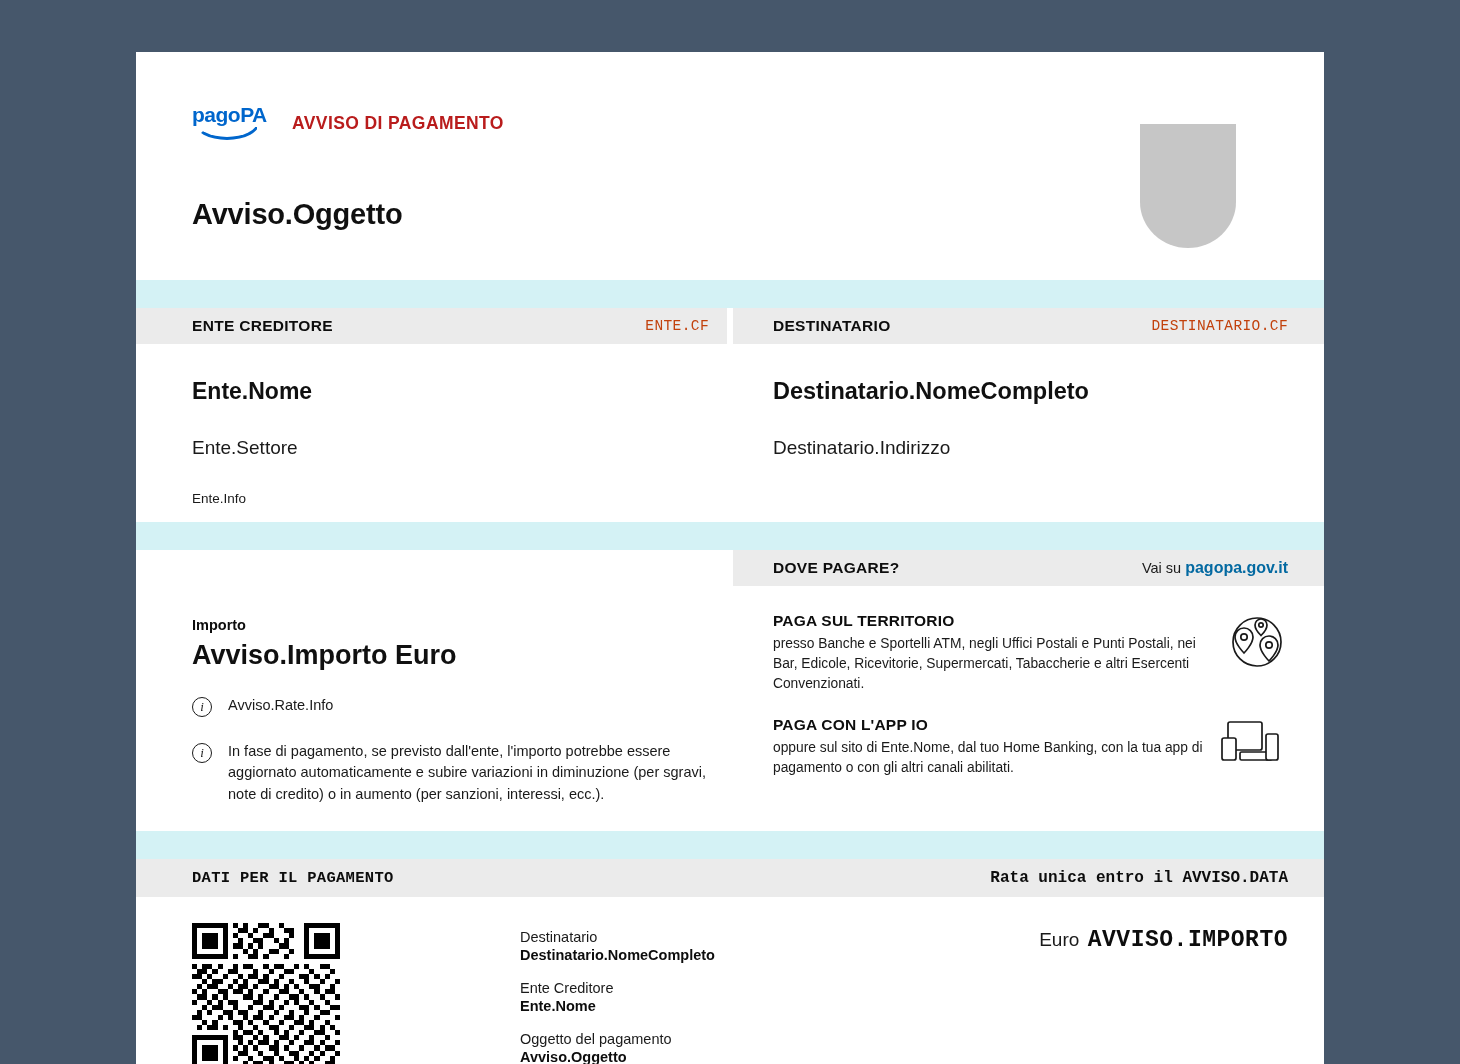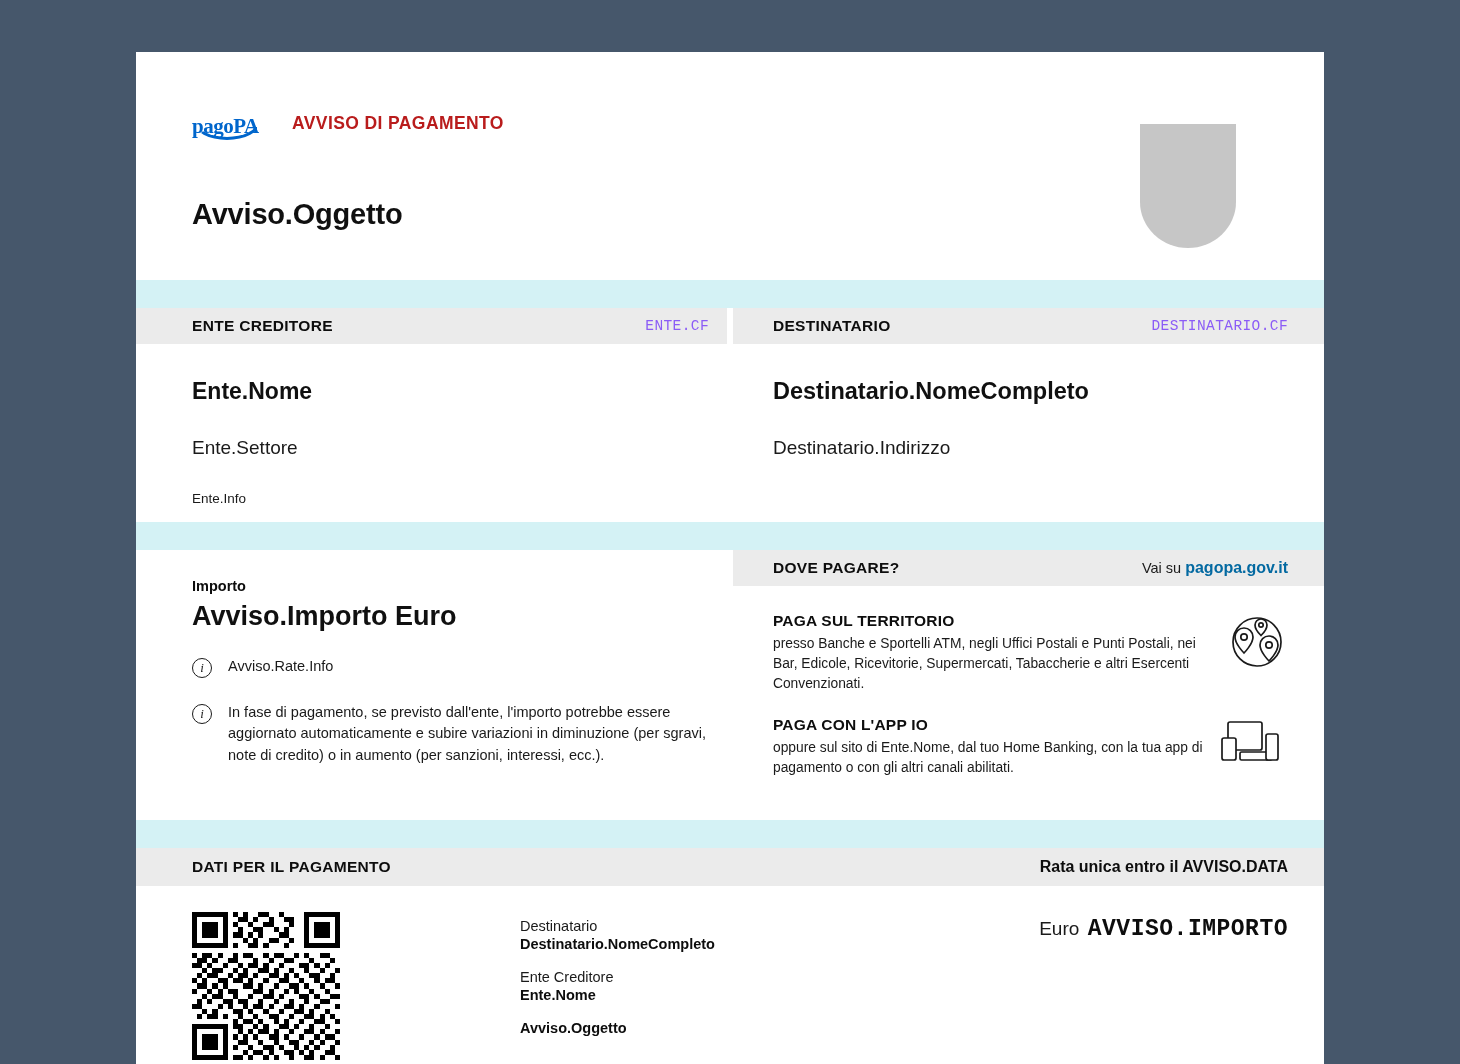--- a/index.html
+++ b/index.html
@@ -23,27 +23,27 @@
     position: relative;
     height: 228px;
     padding: 52px 56px 0 56px;
   }
   .brandrow { display: flex; align-items: center; gap: 28px; }
   .pagopa-logo {
     width: 72px; height: 38px;
     position: relative;
   }
   .pagopa-logo .txt {
-    font-family: Liberation Serif, serif;
+    font-family: Liberation Sans, sans-serif;
     font-weight: bold;
     font-size: 21px;
     letter-spacing: -0.5px;
     color: #0066cc;
     line-height: 1;
-    position: absolute; top: 12px; left: 0;
+    position: absolute; top: 0; left: 0;
   }
   .pagopa-logo .swoosh {
     position: absolute;
     left: 2px; top: 16px;
     width: 66px; height: 20px;
     border: 3px solid #0066cc;
     border-top-color: transparent;
     border-left-color: transparent;
     border-right-color: transparent;
     border-radius: 0 0 40px 40px / 0 0 22px 22px;
@@ -87,21 +87,21 @@
   .bar.right { padding-left: 40px; padding-right: 36px; }
   .bar .title {
     font-weight: bold;
     font-size: 15.5px;
     letter-spacing: 0.3px;
     color: #0d0d0d;
   }
   .bar .cf {
     font-family: "Liberation Mono", monospace;
     font-size: 14.5px;
-    color: #8b5cf6;
+    color: #c2410c;
     letter-spacing: 0.4px;
     text-align: center;
   }
   .gap-col { width: 6px; background: #fff; }
 
   .body-left { padding: 34px 20px 0 56px; min-height: 178px; }
   .body-right { padding: 34px 36px 0 40px; min-height: 178px; }
 
   .name-big {
     font-size: 23px;
@@ -115,21 +115,21 @@
     color: #1a1a1a;
     margin-bottom: 32px;
   }
   .tiny {
     font-size: 13.5px;
     color: #1a1a1a;
   }
 
   
   .pay-left { padding: 28px 20px 26px 56px; }
-  .amount-row { display: flex; align-items: center; gap: 32px; }
+  .amount-row { display: flex; align-items: center; gap: 32px; margin-top: 39px; }
   .lbl-small {
     font-size: 14.5px;
     font-weight: bold;
     color: #0d0d0d;
     margin-bottom: 7px;
   }
   .amount-big {
     font-size: 27px;
     font-weight: bold;
     color: #101010;
@@ -183,20 +183,21 @@
   .vai b { font-size: 16px; color: #0369a1; text-align: right; }
 
   
   .dati-bar {
     background: #ebebeb;
     height: 38px;
     display: flex;
     align-items: center;
     justify-content: space-between;
     padding: 0 36px 0 56px;
+    font-family: Liberation Mono, monospace;
   }
   .dati-bar .title { font-weight: bold; font-size: 15.5px; letter-spacing: 0.3px; color: #0d0d0d; }
   .dati-bar .rata { font-weight: bold; font-size: 16px; color: #0d0d0d; }
 
   .dati-body { display: flex; padding: 26px 36px 0 56px; }
   .qr { width: 148px; height: 148px; flex: 0 0 auto; }
   .dati-mid { flex: 1 1 auto; padding-left: 180px; padding-top: 6px; }
   .f-label { font-size: 14.5px; color: #1a1a1a; margin-bottom: 2px; }
   .f-value { font-size: 14.5px; font-weight: bold; color: #0d0d0d; margin-bottom: 17px; }
   .dati-right { flex: 0 0 auto; text-align: right; padding-top: 4px; }
@@ -566,20 +567,21 @@
             <rect x="25" y="28" width="1" height="1"></rect>
               <rect x="28" y="28" width="1" height="1"></rect>
           </g>
         </svg>
       </div>
       <div class="dati-mid">
         <div class="f-label">Destinatario</div>
         <div class="f-value">Destinatario.NomeCompleto</div>
         <div class="f-label">Ente Creditore</div>
         <div class="f-value">Ente.Nome</div>
+        <div class="f-label">Oggetto del pagamento</div>
         <div class="f-value">Avviso.Oggetto</div>
       </div>
       <div class="dati-right">
         <span class="euro-lbl">Euro</span>
         <span class="euro-val">AVVISO.IMPORTO</span>
       </div>
     </div>
   </div>
 
 </div>

